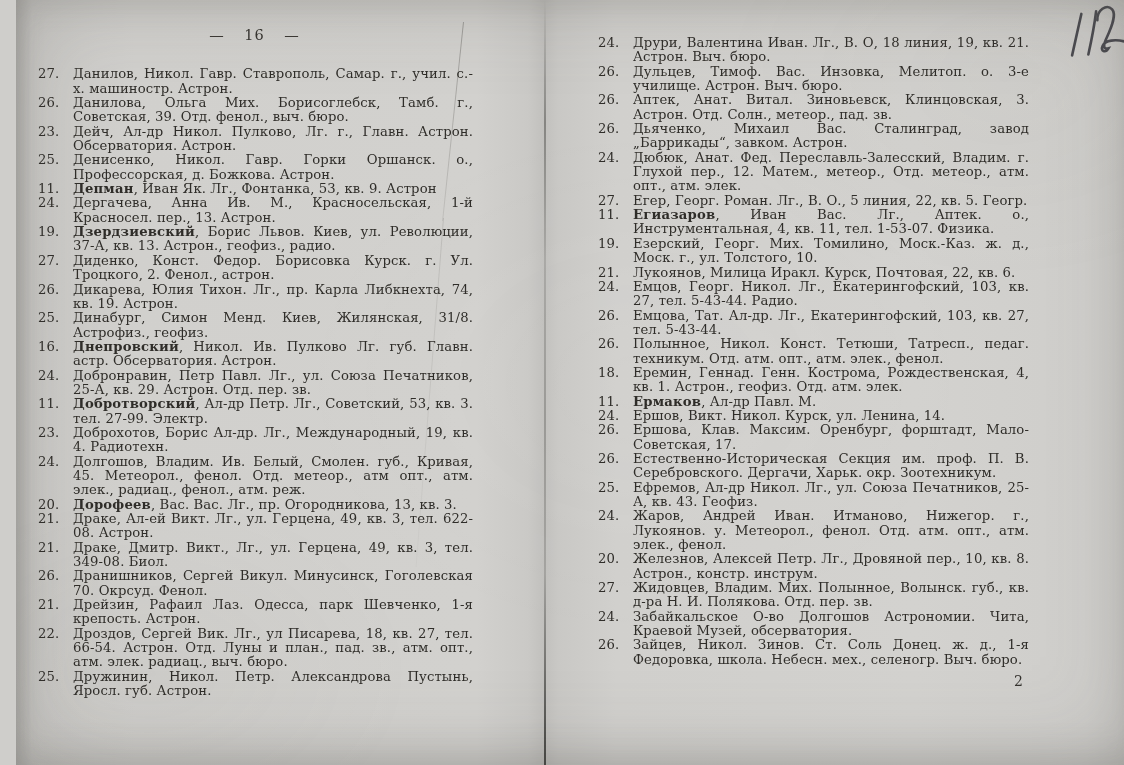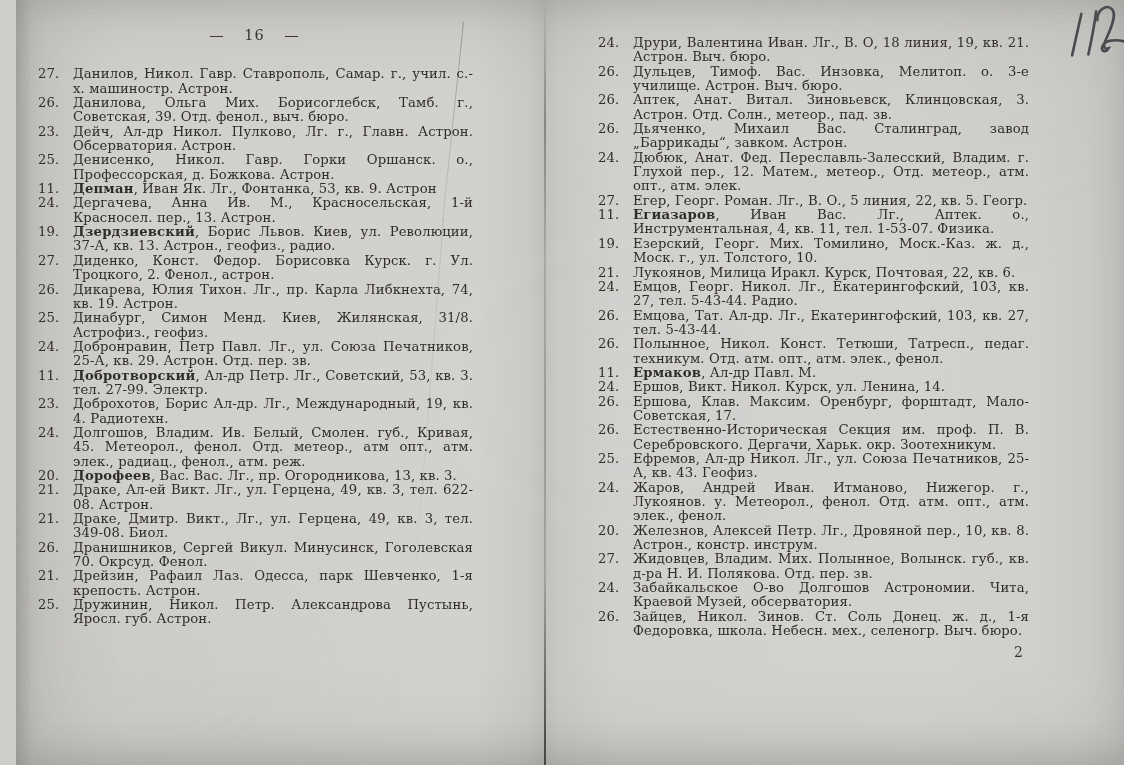--- a/index.html
+++ b/index.html
@@ -112,20 +112,24 @@
         </div>
         <div class="entry">
           <span class="num">26.</span>
           <span class="txt"><span class="name">Дикарева</span><span>, Юлия Тихон. Лг., пр. Карла Либкнехта, 74, кв. 19. Астрон.</span></span>
         </div>
         <div class="entry">
           <span class="num">25.</span>
           <span class="txt"><span class="name">Динабург</span><span>, Симон Менд. Киев, Жилянская, 31/8. Астрофиз., геофиз.</span></span>
         </div>
         <div class="entry">
+          <span class="num">16.</span>
+          <span class="txt"><span class="name bold">Днепровский</span><span>, Никол. Ив. Пулково Лг. губ. Главн. астр. Обсерватория. Астрон.</span></span>
+        </div>
+        <div class="entry">
           <span class="num">24.</span>
           <span class="txt"><span class="name">Добронравин</span><span>, Петр Павл. Лг., ул. Союза Печатников, 25-А, кв. 29. Астрон. Отд. пер. зв.</span></span>
         </div>
         <div class="entry">
           <span class="num">11.</span>
           <span class="txt"><span class="name bold">Добротворский</span><span>, Ал-др Петр. Лг., Советский, 53, кв. 3. тел. 27-99. Электр.</span></span>
         </div>
         <div class="entry">
           <span class="num">23.</span>
           <span class="txt"><span class="name">Доброхотов</span><span>, Борис Ал-др. Лг., Международный, 19, кв. 4. Радиотехн.</span></span>
@@ -148,20 +152,24 @@
         </div>
         <div class="entry">
           <span class="num">26.</span>
           <span class="txt"><span class="name">Дранишников</span><span>, Сергей Викул. Минусинск, Гоголевская 70. Окрсуд. Фенол.</span></span>
         </div>
         <div class="entry">
           <span class="num">21.</span>
           <span class="txt"><span class="name">Дрейзин</span><span>, Рафаил Лаз. Одесса, парк Шевченко, 1-я крепость. Астрон.</span></span>
         </div>
         <div class="entry">
+          <span class="num">22.</span>
+          <span class="txt"><span class="name">Дроздов</span><span>, Сергей Вик. Лг., ул Писарева, 18, кв. 27, тел. 66-54. Астрон. Отд. Луны и план., пад. зв., атм. опт., атм. элек. радиац., выч. бюро.</span></span>
+        </div>
+        <div class="entry">
           <span class="num">25.</span>
           <span class="txt"><span class="name">Дружинин</span><span>, Никол. Петр. Александрова Пустынь, Яросл. губ. Астрон.</span></span>
         </div>
       </div>
   </div>
 
   <div class="page page-right">
     <div class="entries" id="entries-right">
         <div class="entry">
           <span class="num">24.</span>
@@ -203,20 +211,24 @@
           <span class="num">24.</span>
           <span class="txt"><span class="name">Емцов</span><span>, Георг. Никол. Лг., Екатерингофский, 103, кв. 27, тел. 5-43-44. Радио.</span></span>
         </div>
         <div class="entry">
           <span class="num">26.</span>
           <span class="txt"><span class="name">Емцова</span><span>, Тат. Ал-др. Лг., Екатерингофский, 103, кв. 27, тел. 5-43-44.</span></span>
         </div>
         <div class="entry">
           <span class="num">26.</span>
           <span class="txt"><span class="name">Полынное</span><span>, Никол. Конст. Тетюши, Татресп., педаг. техникум. Отд. атм. опт., атм. элек., фенол.</span></span>
+        </div>
+        <div class="entry">
+          <span class="num">18.</span>
+          <span class="txt"><span class="name">Еремин</span><span>, Геннад. Генн. Кострома, Рождественская, 4, кв. 1. Астрон., геофиз. Отд. атм. элек.</span></span>
         </div>
         <div class="entry">
           <span class="num">11.</span>
           <span class="txt"><span class="name bold">Ермаков</span><span>, Ал-др Павл. М.</span></span>
         </div>
         <div class="entry">
           <span class="num">24.</span>
           <span class="txt"><span class="name">Ершов</span><span>, Викт. Никол. Курск, ул. Ленина, 14.</span></span>
         </div>
         <div class="entry">

